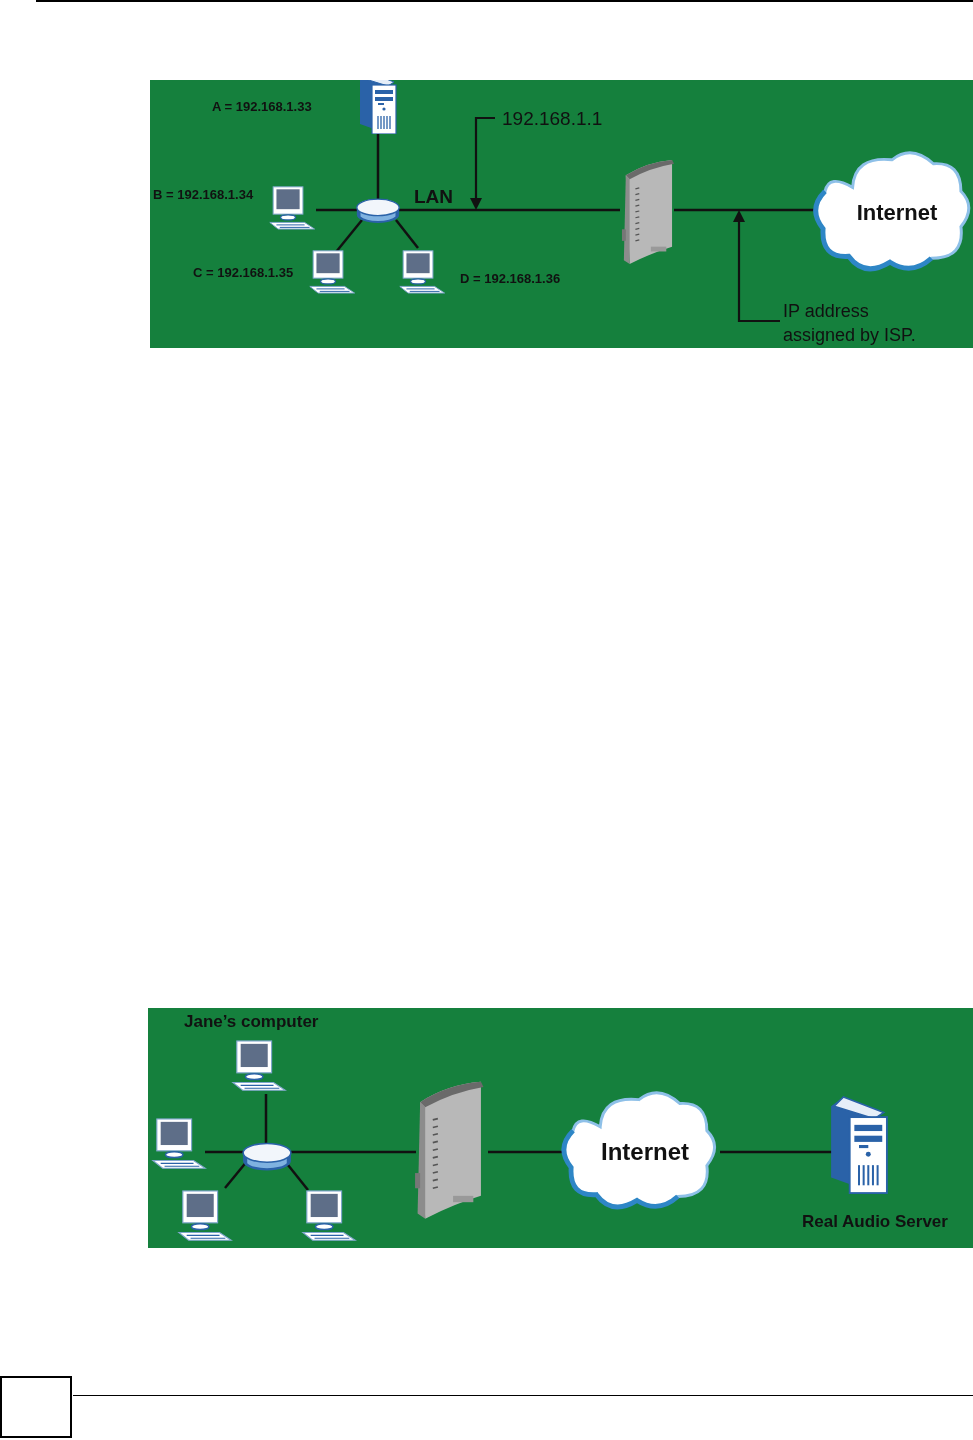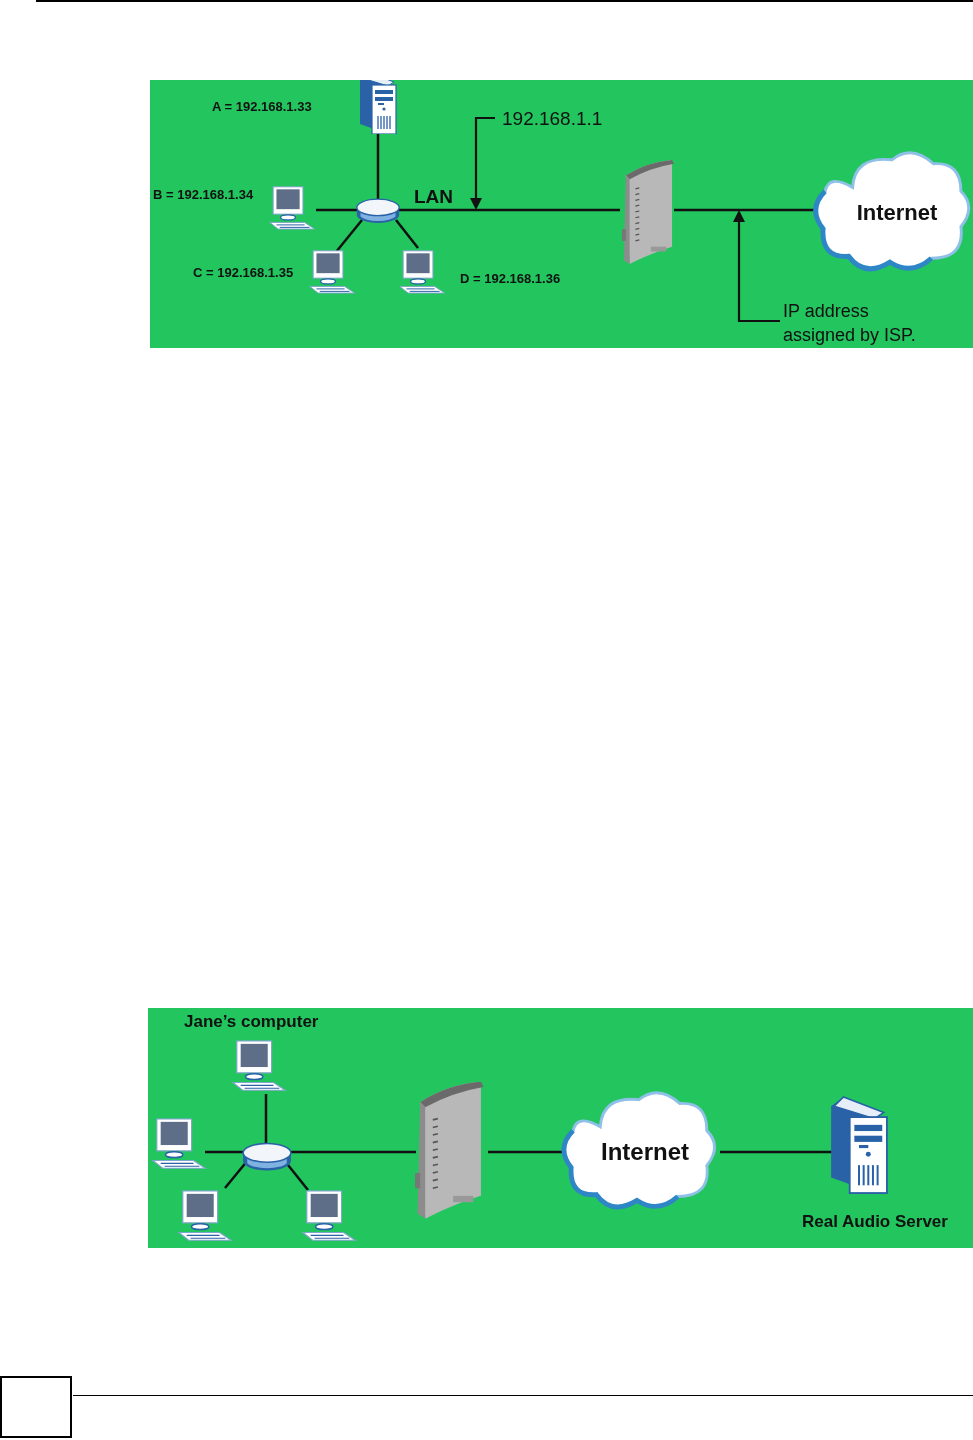--- a/index.html
+++ b/index.html
@@ -1,21 +1,21 @@
 <!DOCTYPE html>
 <html><head>
 <meta charset="utf-8">
 <style>
   html, body { margin:0; padding:0; background:#ffffff; }
   body { width:973px; height:1440px; position:relative; overflow:hidden; font-family:"Liberation Sans", sans-serif; }
   .abs { position:absolute; }
   .header-rule { left:36px; top:0; width:937px; height:2px; background:#000; }
   .footer-rule { left:73px; top:1395px; width:900px; height:1px; background:#000; }
   .page-box { left:0; top:1376px; width:72px; height:62px; border:2px solid #000; border-left:2px solid #000; box-sizing:border-box; }
-  .figure { position:absolute; background:#22c55e; }
+  .figure { position:absolute; background:#15803d; }
   svg text { font-family:"Liberation Sans", sans-serif; }
 </style>
 </head>
 <body>
 
 <div class="abs header-rule"></div>
 
 <div class="figure" style="left:150px; top:80px; width:823px; height:268px;">
 <svg width="823" height="268" viewBox="0 0 823 268" xmlns="http://www.w3.org/2000/svg">
   <defs>

